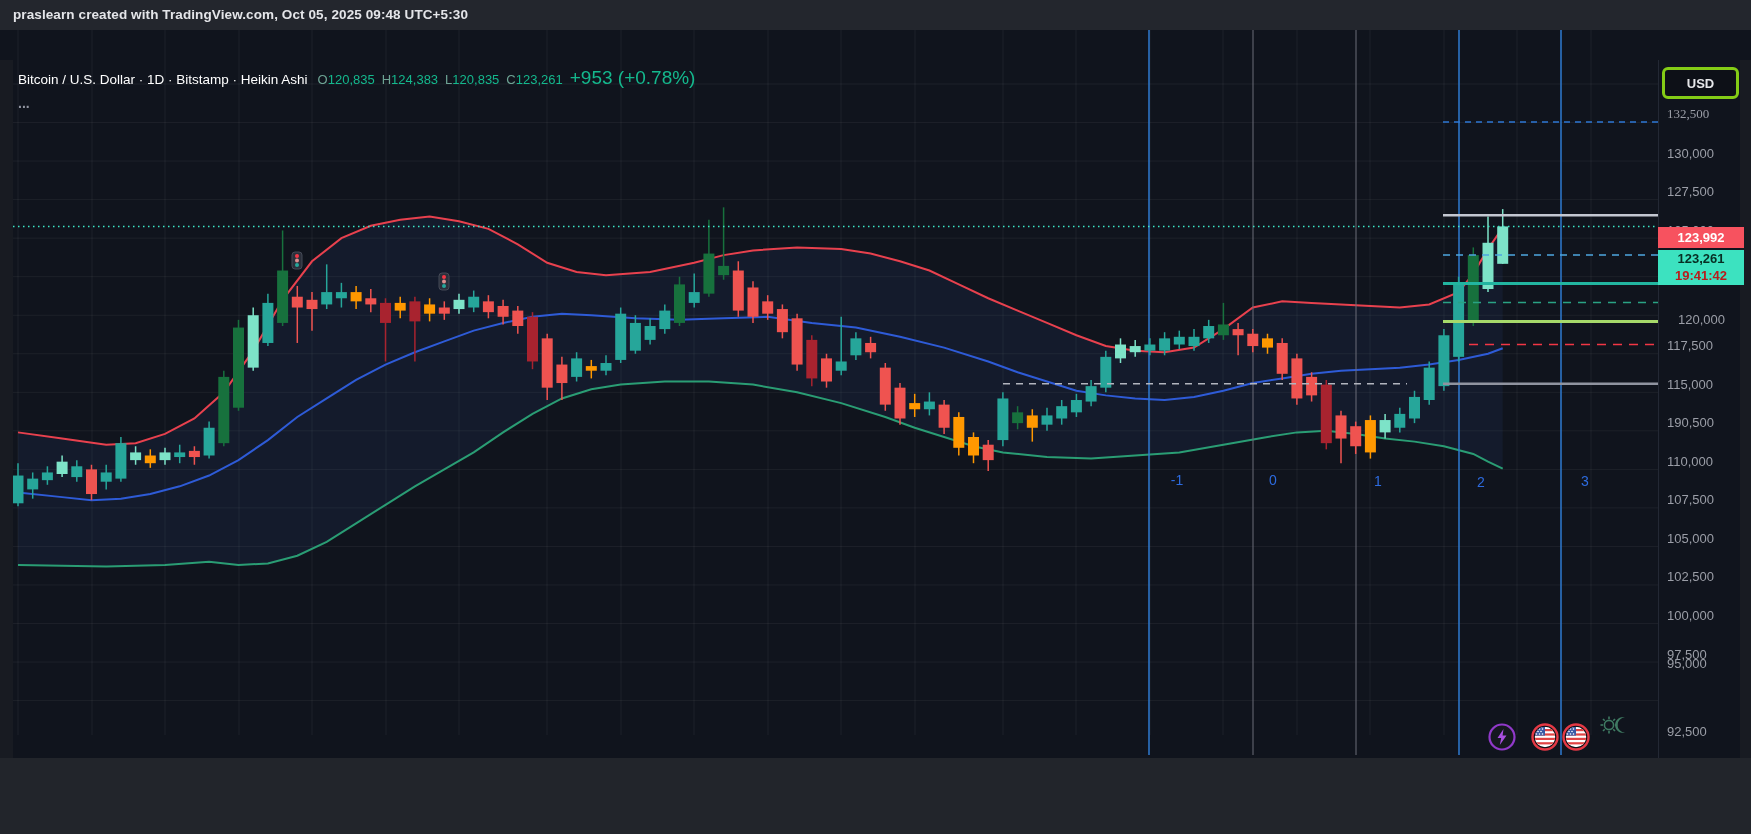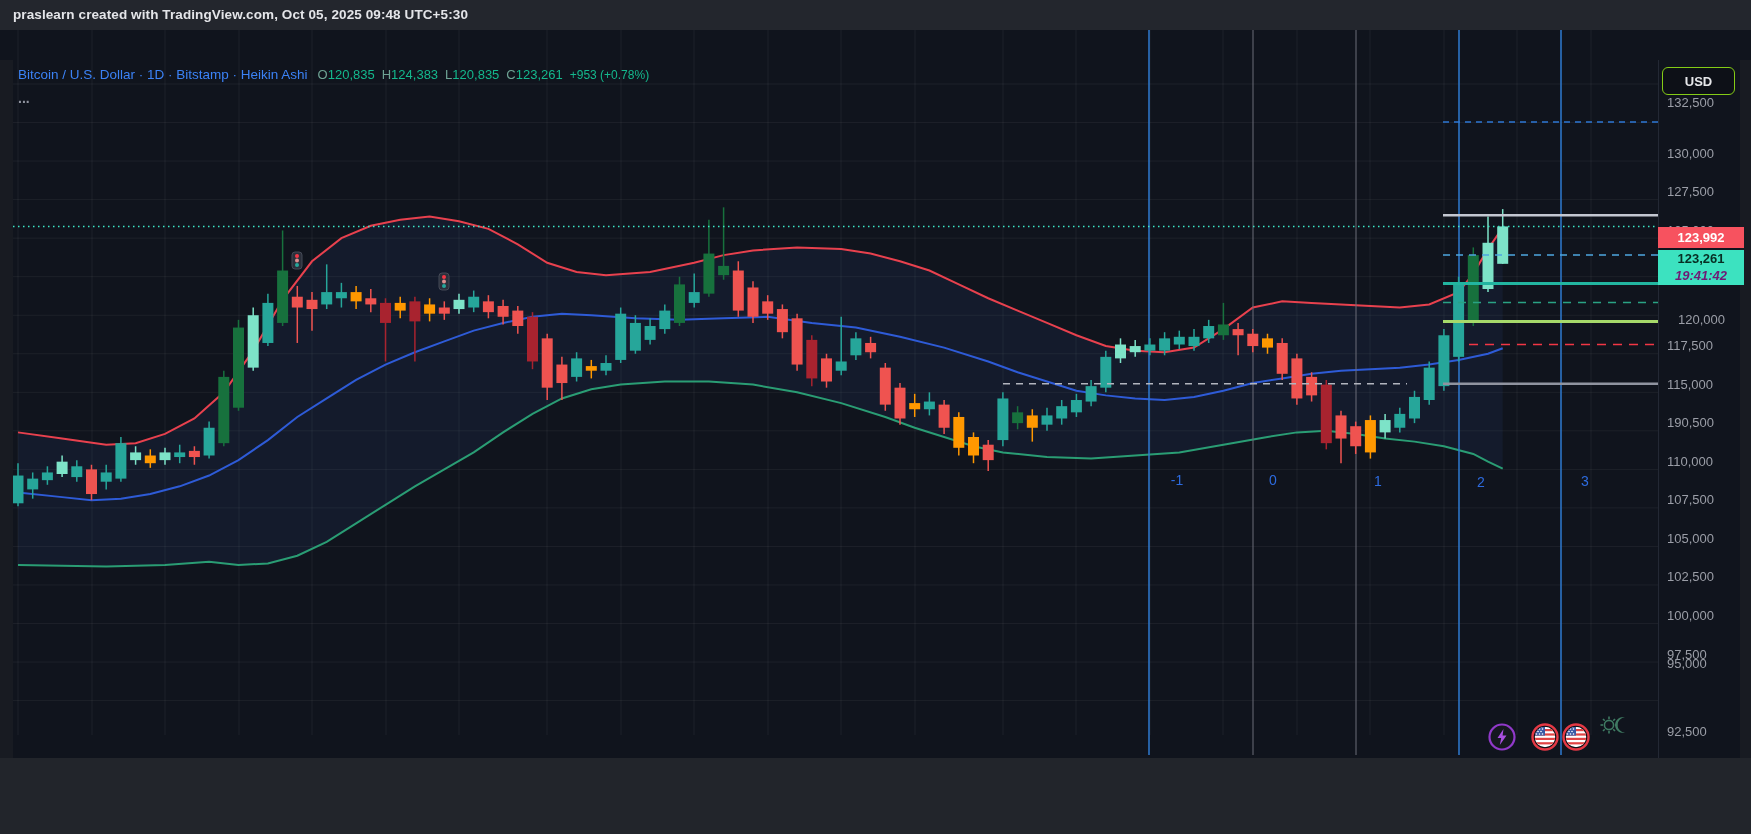--- a/index.html
+++ b/index.html
@@ -10,42 +10,42 @@
   #topbar .attr{position:absolute;left:13px;top:7px;font-size:13.5px;font-weight:bold;color:#e4e5e9;letter-spacing:.1px;}
   
   #chart{position:absolute;left:0;top:30px;width:1751px;height:728px;background:#10141d;}
   #chart svg{position:absolute;left:0;top:0;}
   #left-strip{position:absolute;left:0;top:30px;width:13px;height:728px;background:#181b22;}
   #right-strip{position:absolute;left:1740px;top:30px;width:11px;height:728px;background:#181b22;}
   #axis-sep{position:absolute;left:1658px;top:30px;width:1px;height:728px;background:#232834;}
   
   #legend{position:absolute;left:18px;top:38px;line-height:1;}
   .lg-row1{font-size:13.5px;color:#d6d9e0;white-space:nowrap;}
-  .lg-row1 .sym{color:#3b82f6;}
+  .lg-row1 .sym{color:#ffffff;}
   .lg-ohlc{margin-left:10px;}
   .lg-ohlc .k{color:#6ea394;font-size:13px;}
   .lg-ohlc .v{color:#14b88d;font-size:13px;margin-right:7px;}
-  .lg-change{color:#14b88d;font-size:12px;}
+  .lg-change{color:#14b88d;font-size:19px;}
   .lg-more{margin-top:9px;font-size:14px;font-weight:bold;color:#9094a0;}
   .lg-bb{margin-top:8px;font-size:13px;color:#c9ccd4;white-space:nowrap;}
   .lg-bb .bbv{margin-left:12px;font-weight:400;}
   
   #usd-btn{position:absolute;left:1662px;top:37px;width:71px;height:26px;background:#0d1017;
-    border:1px solid #84cc16;border-radius:6px;color:#e6e7ea;font-size:13px;font-weight:bold;
+    border:3px solid #84cc16;border-radius:6px;color:#e6e7ea;font-size:13px;font-weight:bold;
     display:flex;align-items:center;justify-content:center;cursor:pointer;}
   
   .pl{position:absolute;left:1667px;font-size:13px;color:#9b9ea7;transform:translateY(-50%);}
   .tl{position:absolute;top:738px;font-size:13px;color:#9b9ea7;transform:translateX(-50%);}
   .tl.month{font-weight:bold;color:#c9ccd4;}
   
   #tag-red{position:absolute;left:1658px;top:197px;width:86px;height:21px;background:#f7525f;
     color:#fff;font-size:13px;font-weight:bold;display:flex;align-items:center;justify-content:center;}
   #tag-green{position:absolute;left:1658px;top:220px;width:86px;height:35px;background:#3ce2c0;
     color:#072e23;font-size:13px;font-weight:bold;display:flex;flex-direction:column;align-items:center;justify-content:center;line-height:1.25;}
-  #tag-green .cd{font-weight:bold;color:#701a75;font-style:italic;}
+  #tag-green .cd{font-weight:bold;color:#b91c1c;}
   
   .bluenum{position:absolute;font-size:14px;color:#2d6bdf;transform:translate(-50%,-50%);}
   
   #events{position:absolute;left:0;top:0;}
   .evt{position:absolute;}
   
   #footer{position:absolute;left:0;top:758px;width:100%;height:76px;background:#22252b;}
 </style>
 </head>
 <body>
@@ -345,21 +345,21 @@
     <div id="legend">
       <div class="lg-row1">
         <span class="sym">Bitcoin / U.S. Dollar · 1D · Bitstamp · Heikin Ashi</span><span class="lg-ohlc"><span class="k">O</span><span class="v">120,835</span><span class="k">H</span><span class="v">124,383</span><span class="k">L</span><span class="v">120,835</span><span class="k">C</span><span class="v">123,261</span><span class="lg-change">+953 (+0.78%)</span></span>
       </div>
       <div class="lg-more">...</div>
     </div>
 
     <div id="usd-btn">USD</div>
 
     <div id="price-axis">
-        <div class="pl" style="top: 72px;">132,500</div>
+        <div class="pl" style="top: 84px; font-family: Liberation Serif, serif;">132,500</div>
         <div class="pl" style="top: 122.537px;">130,000</div>
         <div class="pl" style="top: 161.075px;">127,500</div>
         <div class="pl" style="top: 199.613px;">125,000</div>
         <div class="pl" style="top: 238.15px;">122,500</div>
         <div class="pl" style="top: 289px; margin-left: 11px;">120,000</div>
         <div class="pl" style="top: 315.225px;">117,500</div>
         <div class="pl" style="top: 353.762px;">115,000</div>
         <div class="pl" style="top: 392.3px;">190,500</div>
         <div class="pl" style="top: 430.837px;">110,000</div>
         <div class="pl" style="top: 469.375px;">107,500</div>

